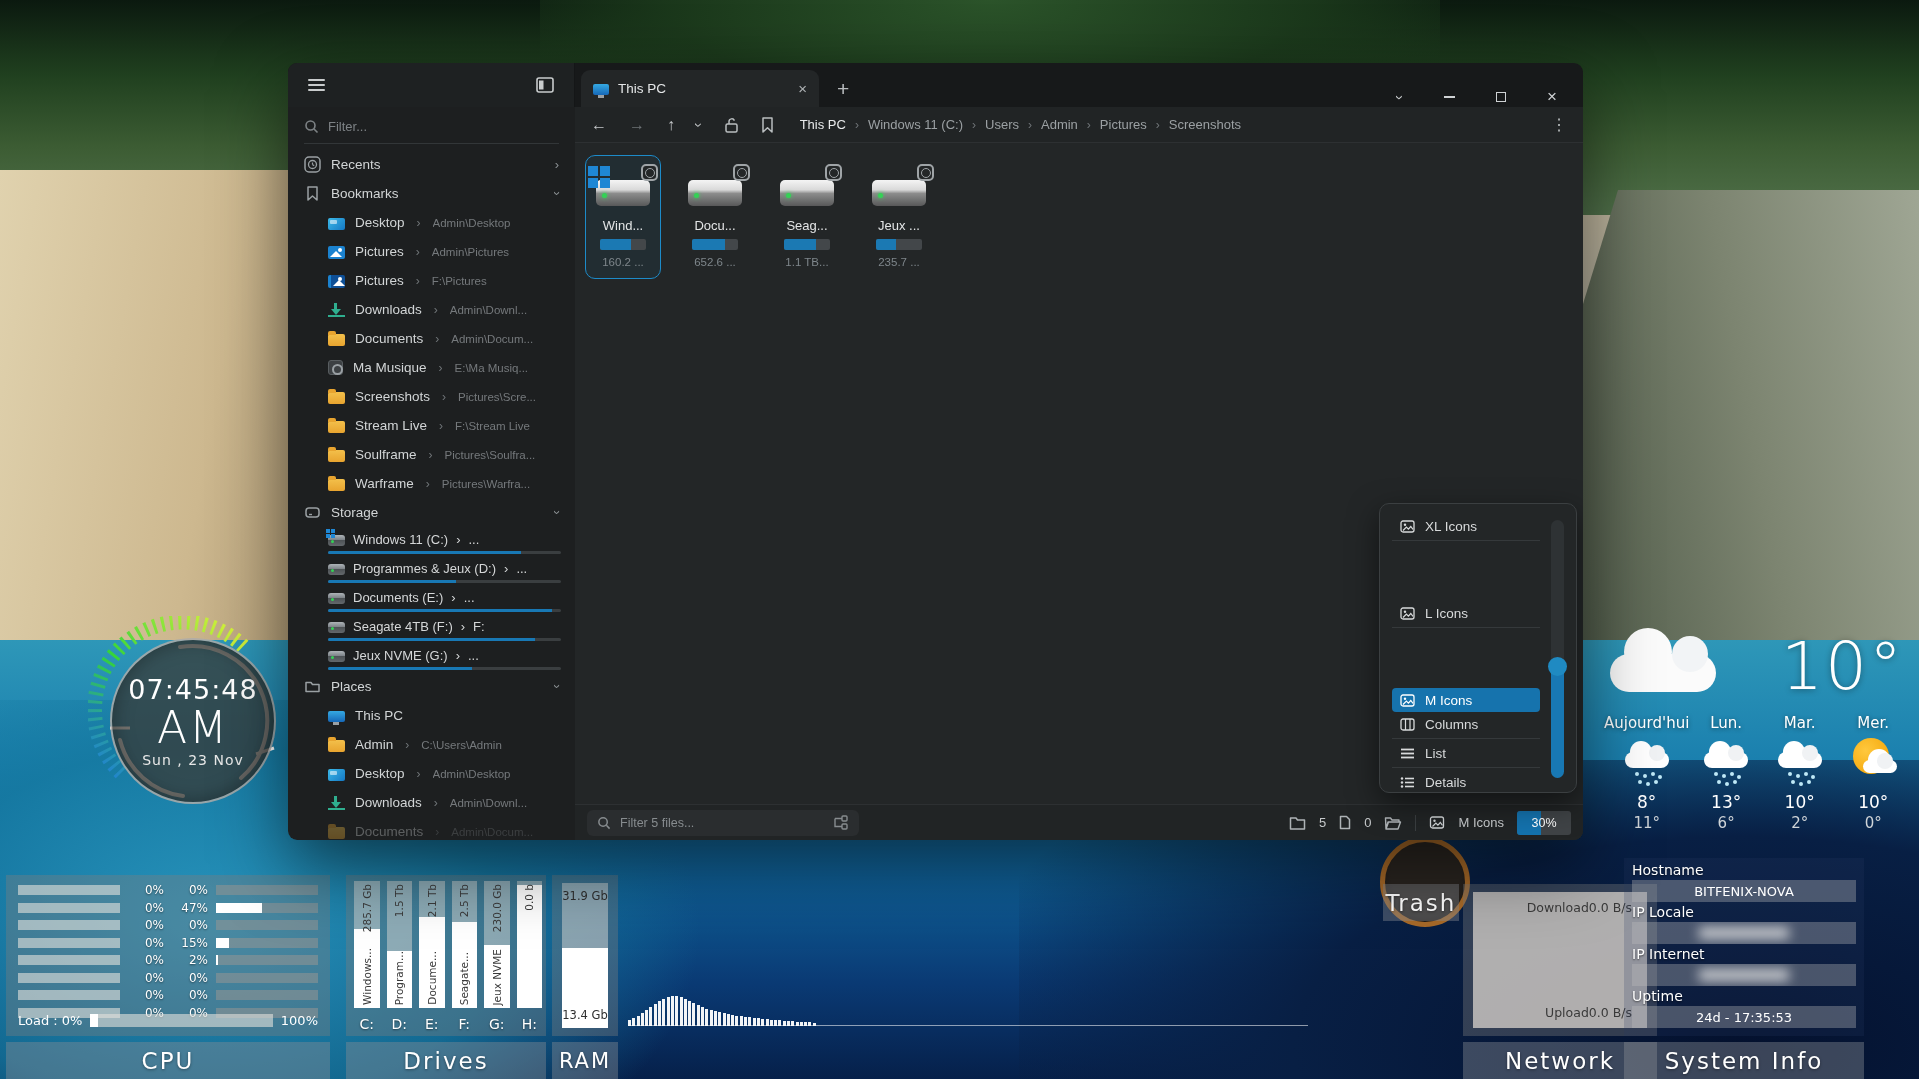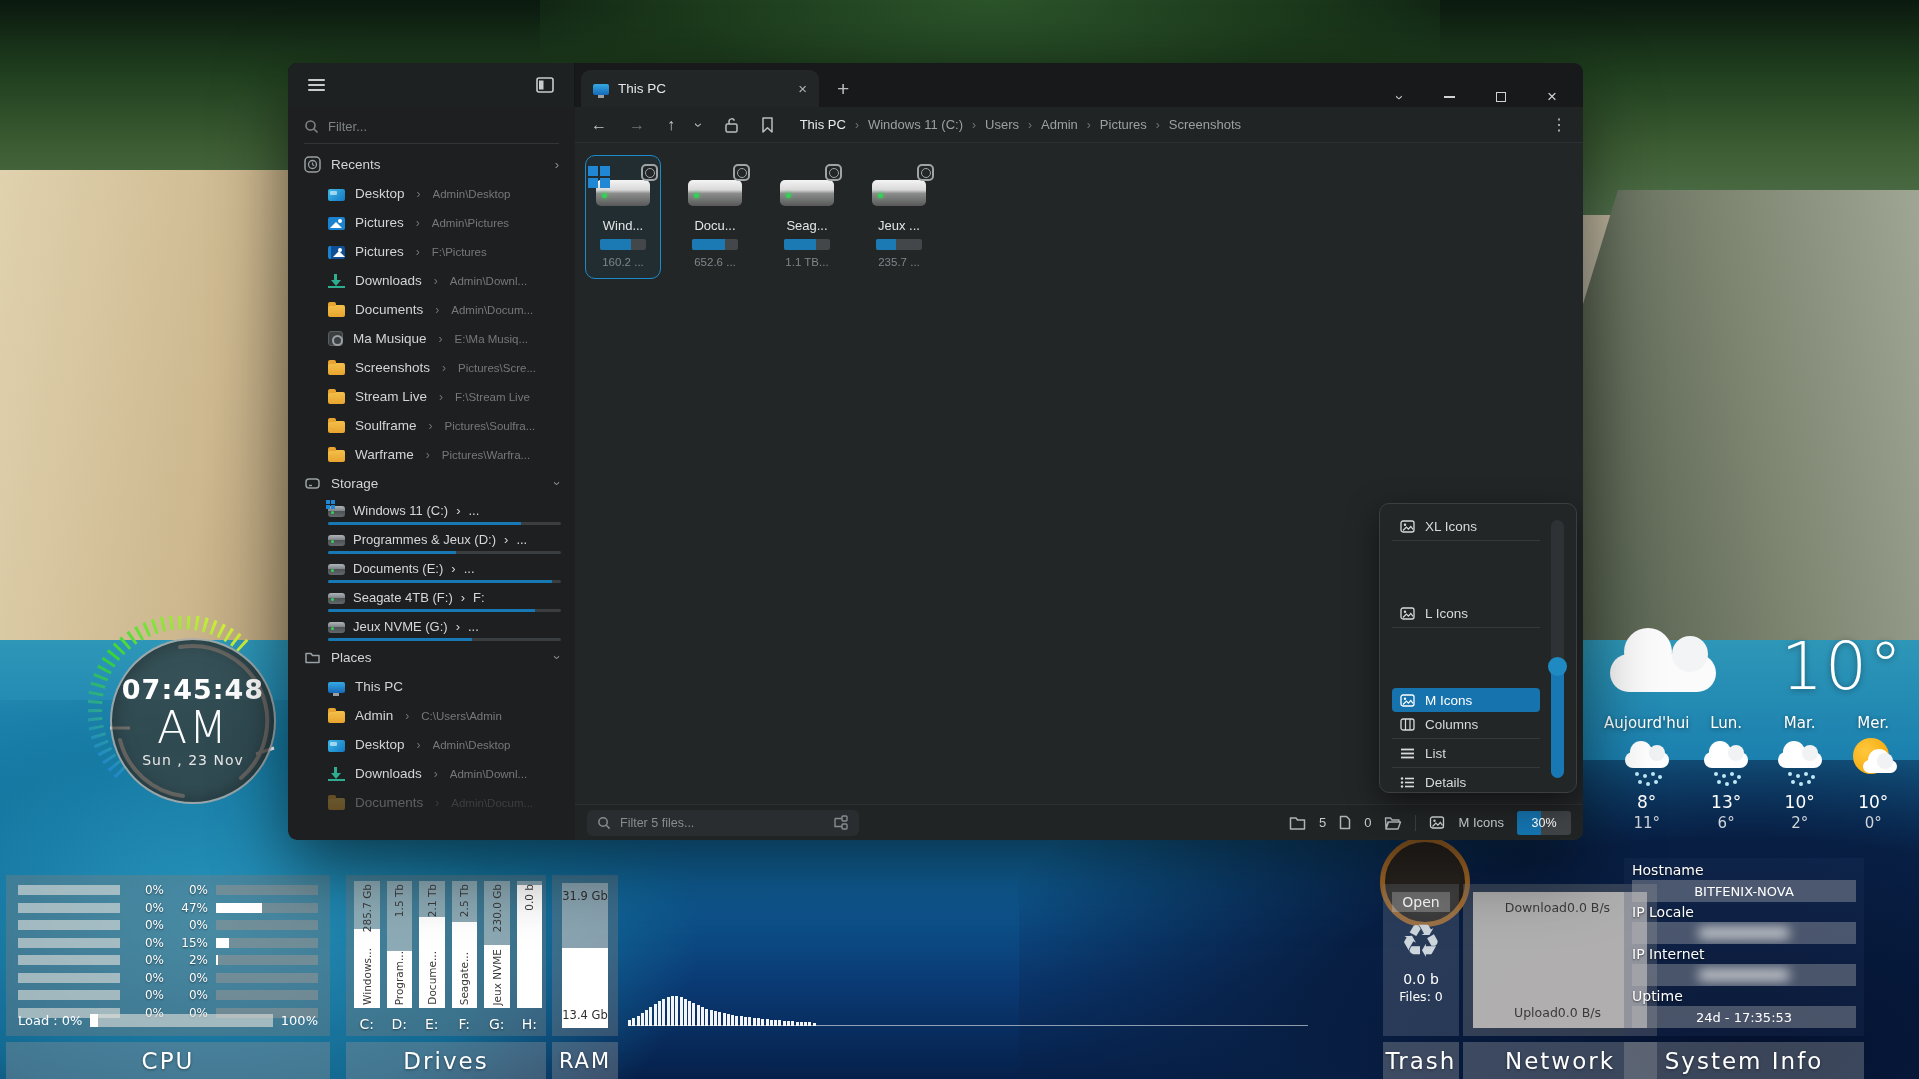--- a/index.html
+++ b/index.html
@@ -116,21 +116,21 @@
   .sb-right{margin-left:auto;display:flex;align-items:center;gap:13px;color:#c6c9cb;font-size:13px}
   .sb-sep{width:1px;height:16px;background:#3a3e40}
   .zoomchip{position:relative;width:54px;height:24px;background:#3f4346;border-radius:3px;overflow:hidden;display:flex;align-items:center;justify-content:center;color:#fff;font-size:12.5px;cursor:pointer}
   .zoomchip i{position:absolute;left:0;top:0;bottom:0;width:45%;background:#1472ad}
   .zoomchip span{position:relative}
   
   .widget{position:absolute;z-index:5;color:#fff;font-family:"DejaVu Sans",sans-serif}
   
   .clock{left:100px;top:628px;width:186px;height:186px}
   .clock .disc{position:absolute;left:10px;top:10px;width:166px;height:166px;border-radius:50%;background:rgba(58,56,50,.72);border:2px solid rgba(255,255,255,.5);display:flex;flex-direction:column;align-items:center;justify-content:center;box-shadow:inset 0 0 20px rgba(0,0,0,.35)}
-  .clock .time{font-size:27px;font-weight:700;letter-spacing:1px}
+  .clock .time{font-size:27px;font-weight:400;letter-spacing:1px}
   .clock .ampm{font-size:44px;font-weight:300;letter-spacing:2px;line-height:1.05}
   .clock .date{font-size:14px;letter-spacing:1px;color:#e8e8e8}
   .clock svg{position:absolute;left:-12px;top:-12px}
   
   .weather{left:1596px;top:628px;width:314px;height:210px}
   .bigtemp{position:absolute;right:6px;top:0;font-size:66px;font-weight:200;letter-spacing:2px;text-shadow:0 1px 6px rgba(0,0,0,.4)}
   .bigcloud{position:absolute;left:14px;top:26px;width:106px;height:38px;background:#fbfbfb;border-radius:22px}
   .bigcloud::before{content:"";position:absolute;left:14px;top:-26px;width:48px;height:48px;border-radius:50%;background:#fbfbfb}
   .bigcloud::after{content:"";position:absolute;right:8px;top:-18px;width:36px;height:36px;border-radius:50%;background:#f2f4f6}
   .days{position:absolute;left:8px;right:0;top:86px;display:grid;grid-template-columns:repeat(4,1fr)}
@@ -173,21 +173,21 @@
   .ramtrack .rfill{position:absolute;left:0;right:0;bottom:0;height:55%;background:#fff}
   .ramtrack .rtot{position:absolute;top:6px;width:100%;text-align:center;font-size:11.5px;color:#2f2f2f}
   .ramtrack .rfree{position:absolute;bottom:6px;width:100%;text-align:center;font-size:11.5px;color:#2f2f2f}
   .trash{left:1383px;top:884px;width:76px;height:195px}
   .trash .pbox{background:rgba(130,140,155,.28);display:flex;flex-direction:column;align-items:center;padding-top:8px;gap:2px}
   .openchip{background:rgba(205,205,205,.35);padding:2px 10px;font-size:14px}
   .recycle{font-size:46px;line-height:1.2;color:#cdd6dc}
   .tsize2{font-size:14px}.tfiles{font-size:12.5px}
   .network{left:1463px;top:884px;width:194px;height:195px}
   .netbox{position:absolute;left:10px;right:10px;top:8px;bottom:8px;background:rgba(208,202,198,.8)}
-  .netrow{position:absolute;left:10px;right:15px;display:flex;justify-content:center;color:#3a3a3a;font-size:12.5px}
+  .netrow{position:absolute;left:10px;right:15px;display:flex;justify-content:flex-end;color:#3a3a3a;font-size:12.5px}
   .netrow.up{bottom:8px}.netrow.down{top:8px}
   .sysinfo{left:1624px;top:858px;width:240px;height:221px}
   .sysinfo .pbox{background:rgba(40,60,100,.22);padding:2px 4px}
   .silabel{font-size:14px;margin:2px 0 2px 4px;text-shadow:0 1px 2px rgba(0,0,0,.6)}
   .sival{background:rgba(190,190,190,.35);height:22px;display:flex;align-items:center;justify-content:center;font-size:13px;margin:0 4px;overflow:hidden;position:relative}
   .sival.blur i{position:absolute;left:30%;top:5px;width:40%;height:12px;background:#e5e5e5;filter:blur(6px);opacity:.8}
   
   .visual{left:628px;top:988px;height:38px;display:flex;align-items:flex-end;gap:1.3px;z-index:6}
   .visual i{width:3px;background:rgba(255,255,255,.95);display:block}
   .visline{position:absolute;left:628px;top:1024.5px;width:680px;height:1.5px;background:rgba(255,255,255,.55);z-index:6}
@@ -252,20 +252,27 @@
         <svg class="sicon" viewBox="0 0 17 17">
             <rect x="1" y="1" width="15" height="15" rx="4" fill="none" stroke="#9aa0a3" stroke-width="1.5"></rect>
             <circle cx="8.5" cy="8.5" r="4" fill="none" stroke="#9aa0a3" stroke-width="1.3"></circle>
             <line x1="8.5" y1="6.5" x2="8.5" y2="8.7" stroke="#9aa0a3" stroke-width="1.2"></line>
             <line x1="8.5" y1="8.7" x2="10.2" y2="9.6" stroke="#9aa0a3" stroke-width="1.2"></line>
           </svg>
         <span class="lbl">Recents</span>
         <span class="chev">›</span>
       </div>
 
+      <div class="srow">
+        <svg class="sicon" viewBox="0 0 17 17">
+            <path d="M4 2 h9 v13 l-4.5-4 L4 15 Z" fill="none" stroke="#9aa0a3" stroke-width="1.5" stroke-linejoin="round"></path>
+          </svg>
+        <span class="lbl">Bookmarks</span>
+        <span class="chev chev-down">›</span>
+      </div>
 
       <div>
         <div class="srow item">
             <span class="ic ic-desktop"></span>
             <span class="lbl">Desktop</span>
             <span class="sep">›</span>
             <span class="sec">Admin\Desktop</span>
           </div>
           <div class="srow item">
             <span class="ic ic-picture"></span>
@@ -893,26 +900,20 @@
     <i style="height: 5px;"></i>
     <i style="height: 4px;"></i>
     <i style="height: 4px;"></i>
     <i style="height: 4px;"></i>
     <i style="height: 4px;"></i>
     <i style="height: 3px;"></i>
 </div>
 <div class="visline"></div>
 
 <div class="panel trash">
-  <div class="pbox">
-    <span class="openchip">Open</span>
-    <span class="recycle">♻</span>
-    <span class="tsize2">0.0 b</span>
-    <span class="tfiles">Files: 0</span>
-  </div>
   <div class="ptitle">Trash</div>
 </div>
 
 <div class="panel network">
   <div class="pbox">
     <div class="netbox">
       <div class="netrow down">
         <span>Download</span>
         <span>0.0 B/s</span>
       </div>

